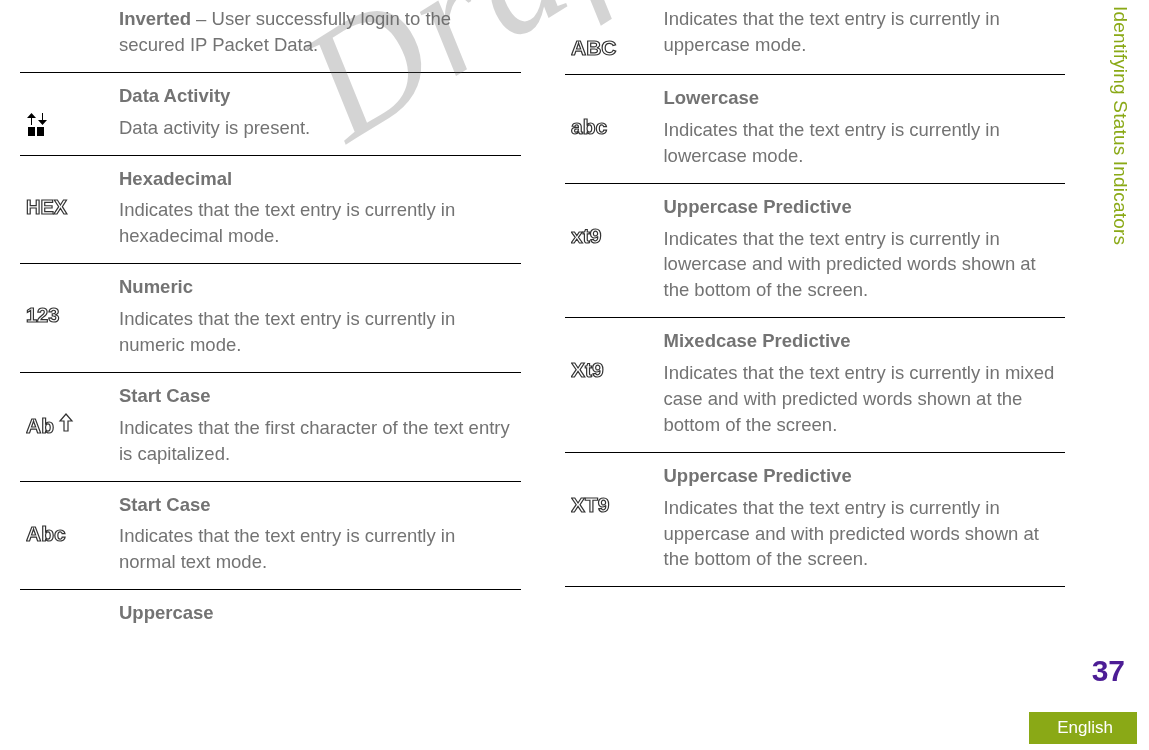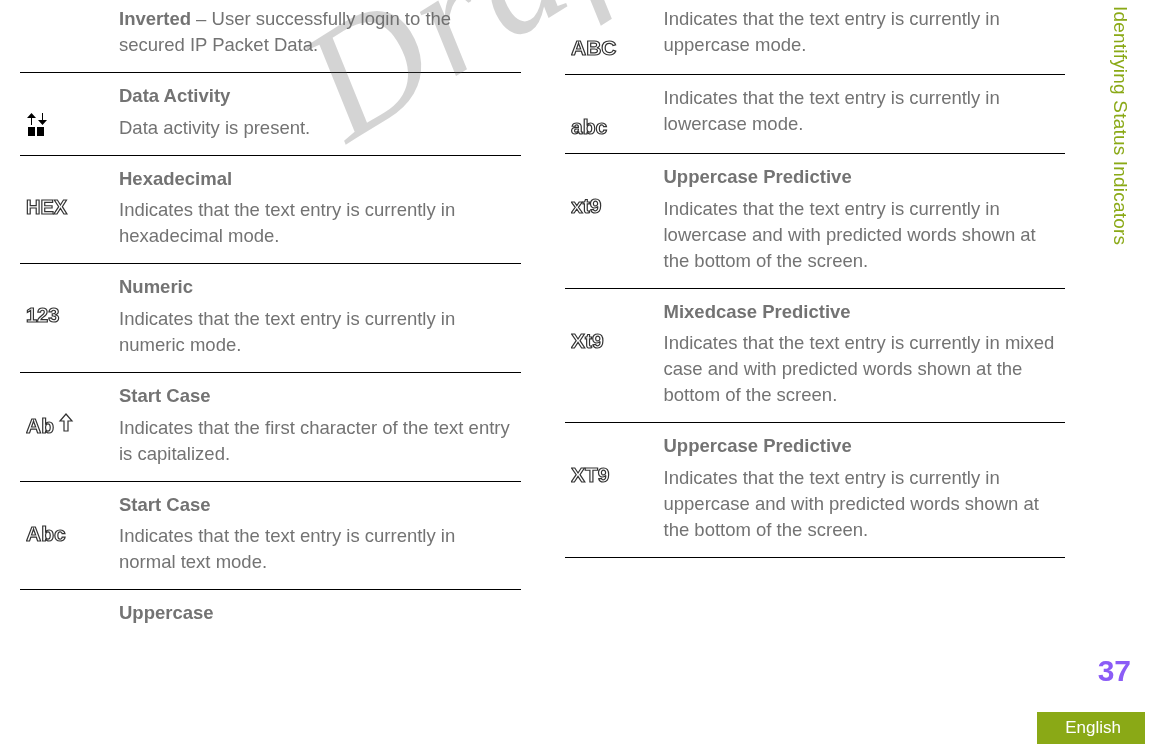--- a/index.html
+++ b/index.html
@@ -8,22 +8,22 @@
     .column { flex: 1; padding: 0 10px; }
     .row { display: flex; border-bottom: 1.5px solid #000; padding: 10px 4px 14px 4px; align-items: flex-start; }
     .row:first-child { border-top: none; }
     .icon-cell { width: 95px; flex-shrink: 0; display: flex; justify-content: flex-start; padding-top: 2px; padding-left: 2px; margin-top: 28px; }
     .text-cell { flex: 1; font-size: 18.5px; line-height: 1.4; color: #737373; }
     .title { font-weight: bold; margin-bottom: 6px; display: block; }
     .desc { display: block; }
     .inline-title { font-weight: bold; }
     .sidebar { position: absolute; right: 0; top: 0; height: 750px; width: 58px; display: flex; flex-direction: column; align-items: center; }
     .sidebar-title { writing-mode: vertical-rl; font-size: 19px; color: #8aa916; padding-top: 6px; letter-spacing: 0.2px; }
-    .page-number { position: absolute; right: 18px; bottom: 62px; font-size: 30px; font-weight: bold; color: #8b5cf6; margin-left: 45px; }
-    .lang-tab { position: absolute; right: 4px; bottom: 6px; background: #8aa916; color: #fff; font-size: 17px; padding: 6px 24px 6px 28px; }
+    .page-number { position: absolute; right: 24px; bottom: 62px; font-size: 30px; font-weight: bold; color: #4c1d95; margin-left: 45px; }
+    .lang-tab { position: absolute; right: 12px; bottom: 6px; background: #8aa916; color: #fff; font-size: 17px; padding: 6px 24px 6px 28px; }
     .watermark { position: absolute; left: 270px; top: 20px; font-size: 160px; color: rgba(100,100,100,0.28); font-weight: 400; font-style: italic; transform: rotate(-32deg); transform-origin: top left; pointer-events: none; font-family: 'Times New Roman', serif; letter-spacing: 6px; }
     .first-row { padding-top: 6px; }
     .col1 { border-right: none; }
     .gap { width: 24px; flex-shrink: 0; }
   </style>
 </head>
 <body>
 
 <div class="watermark">Draft</div>
 
@@ -125,20 +125,21 @@
       </div>
     </div>
 
     <div class="row">
       <div class="icon-cell">
         <svg width="56" height="24" viewBox="0 0 56 24">
           <text x="0" y="19" font-family="Arial Black, Arial" font-size="21" font-weight="900" fill="none" stroke="#333" stroke-width="1.2">abc</text>
         </svg>
       </div>
       <div class="text-cell">
+        <span class="title">Lowercase</span>
         <span class="desc">Indicates that the text entry is currently in lowercase mode.</span>
       </div>
     </div>
 
     <div class="row">
       <div class="icon-cell">
         <svg width="56" height="24" viewBox="0 0 56 24">
           <text x="0" y="19" font-family="Arial Black, Arial" font-size="21" font-weight="900" fill="none" stroke="#333" stroke-width="1.2">xt9</text>
         </svg>
       </div>

